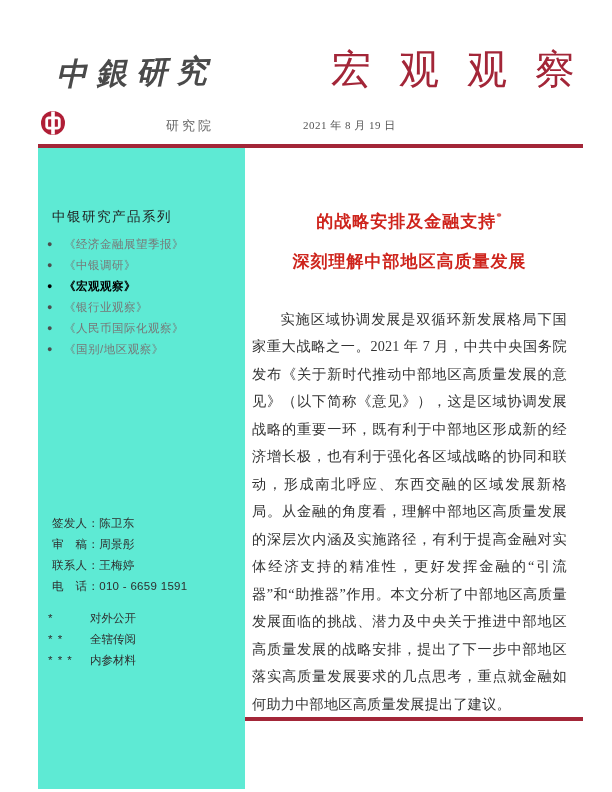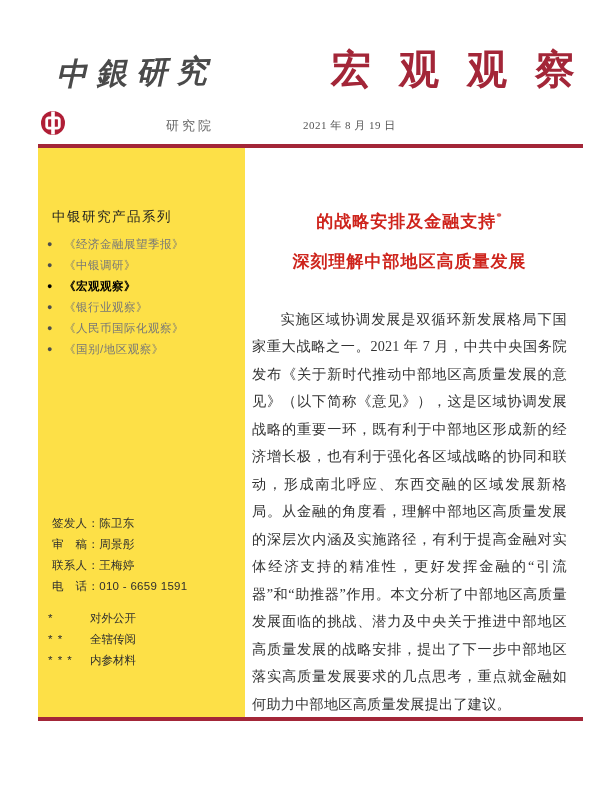--- a/index.html
+++ b/index.html
@@ -15,21 +15,21 @@
   
   .calligraphy{
     position:absolute;left:56px;top:52px;
     font-size:31px;font-weight:bold;font-style:italic;
     color:#4a4a4a;letter-spacing:9px;
     transform:rotate(-1.5deg);
     white-space:nowrap;
   }
   .masthead{
     position:absolute;right:28px;top:42px;
-    font-size:40px;font-weight:bold;
+    font-size:40px;font-weight:normal;
     color:#a32638;letter-spacing:9px;
     white-space:nowrap;
     font-family:"Liberation Serif","DejaVu Serif",serif;
   }
   
   .logo-row{position:absolute;left:38px;top:108px;height:34px;width:545px;}
   .boc-emblem{position:absolute;left:2px;top:2px;width:26px;height:26px;}
   .bank-block{position:absolute;left:33px;top:3px;width:95px;text-align:left;margin-top:40px;}
   .bank-cn{
     font-size:15px;font-weight:bold;font-style:italic;color:#1a1a1a;
@@ -50,22 +50,22 @@
   .pub-issue{
     position:absolute;left:370px;top:10px;
     font-size:11px;color:#555;white-space:nowrap;letter-spacing:.5px;
   }
   
   .rule{position:absolute;left:38px;width:545px;background:#a32638;}
   .rule-top{top:144px;height:3.5px;}
   .rule-bottom{top:717px;height:4px;}
   
   .sidebar{
-    position:absolute;left:38px;top:147.5px;width:207px;height:569px;
-    background:#fde047;
+    position:absolute;left:38px;top:147.5px;width:207px;height:641px;
+    background:#5eead4;
   }
   .series-title{
     position:absolute;left:14px;top:60px;
     font-size:13.5px;color:#1f1f1f;letter-spacing:1.5px;white-space:nowrap;
     font-family:"Liberation Sans","DejaVu Sans",sans-serif;
   }
   .series-list{position:absolute;left:0;top:86px;width:207px;}
   .series-item{
     position:relative;height:21px;line-height:21px;
     padding-left:26px;font-size:11.5px;color:#777;

